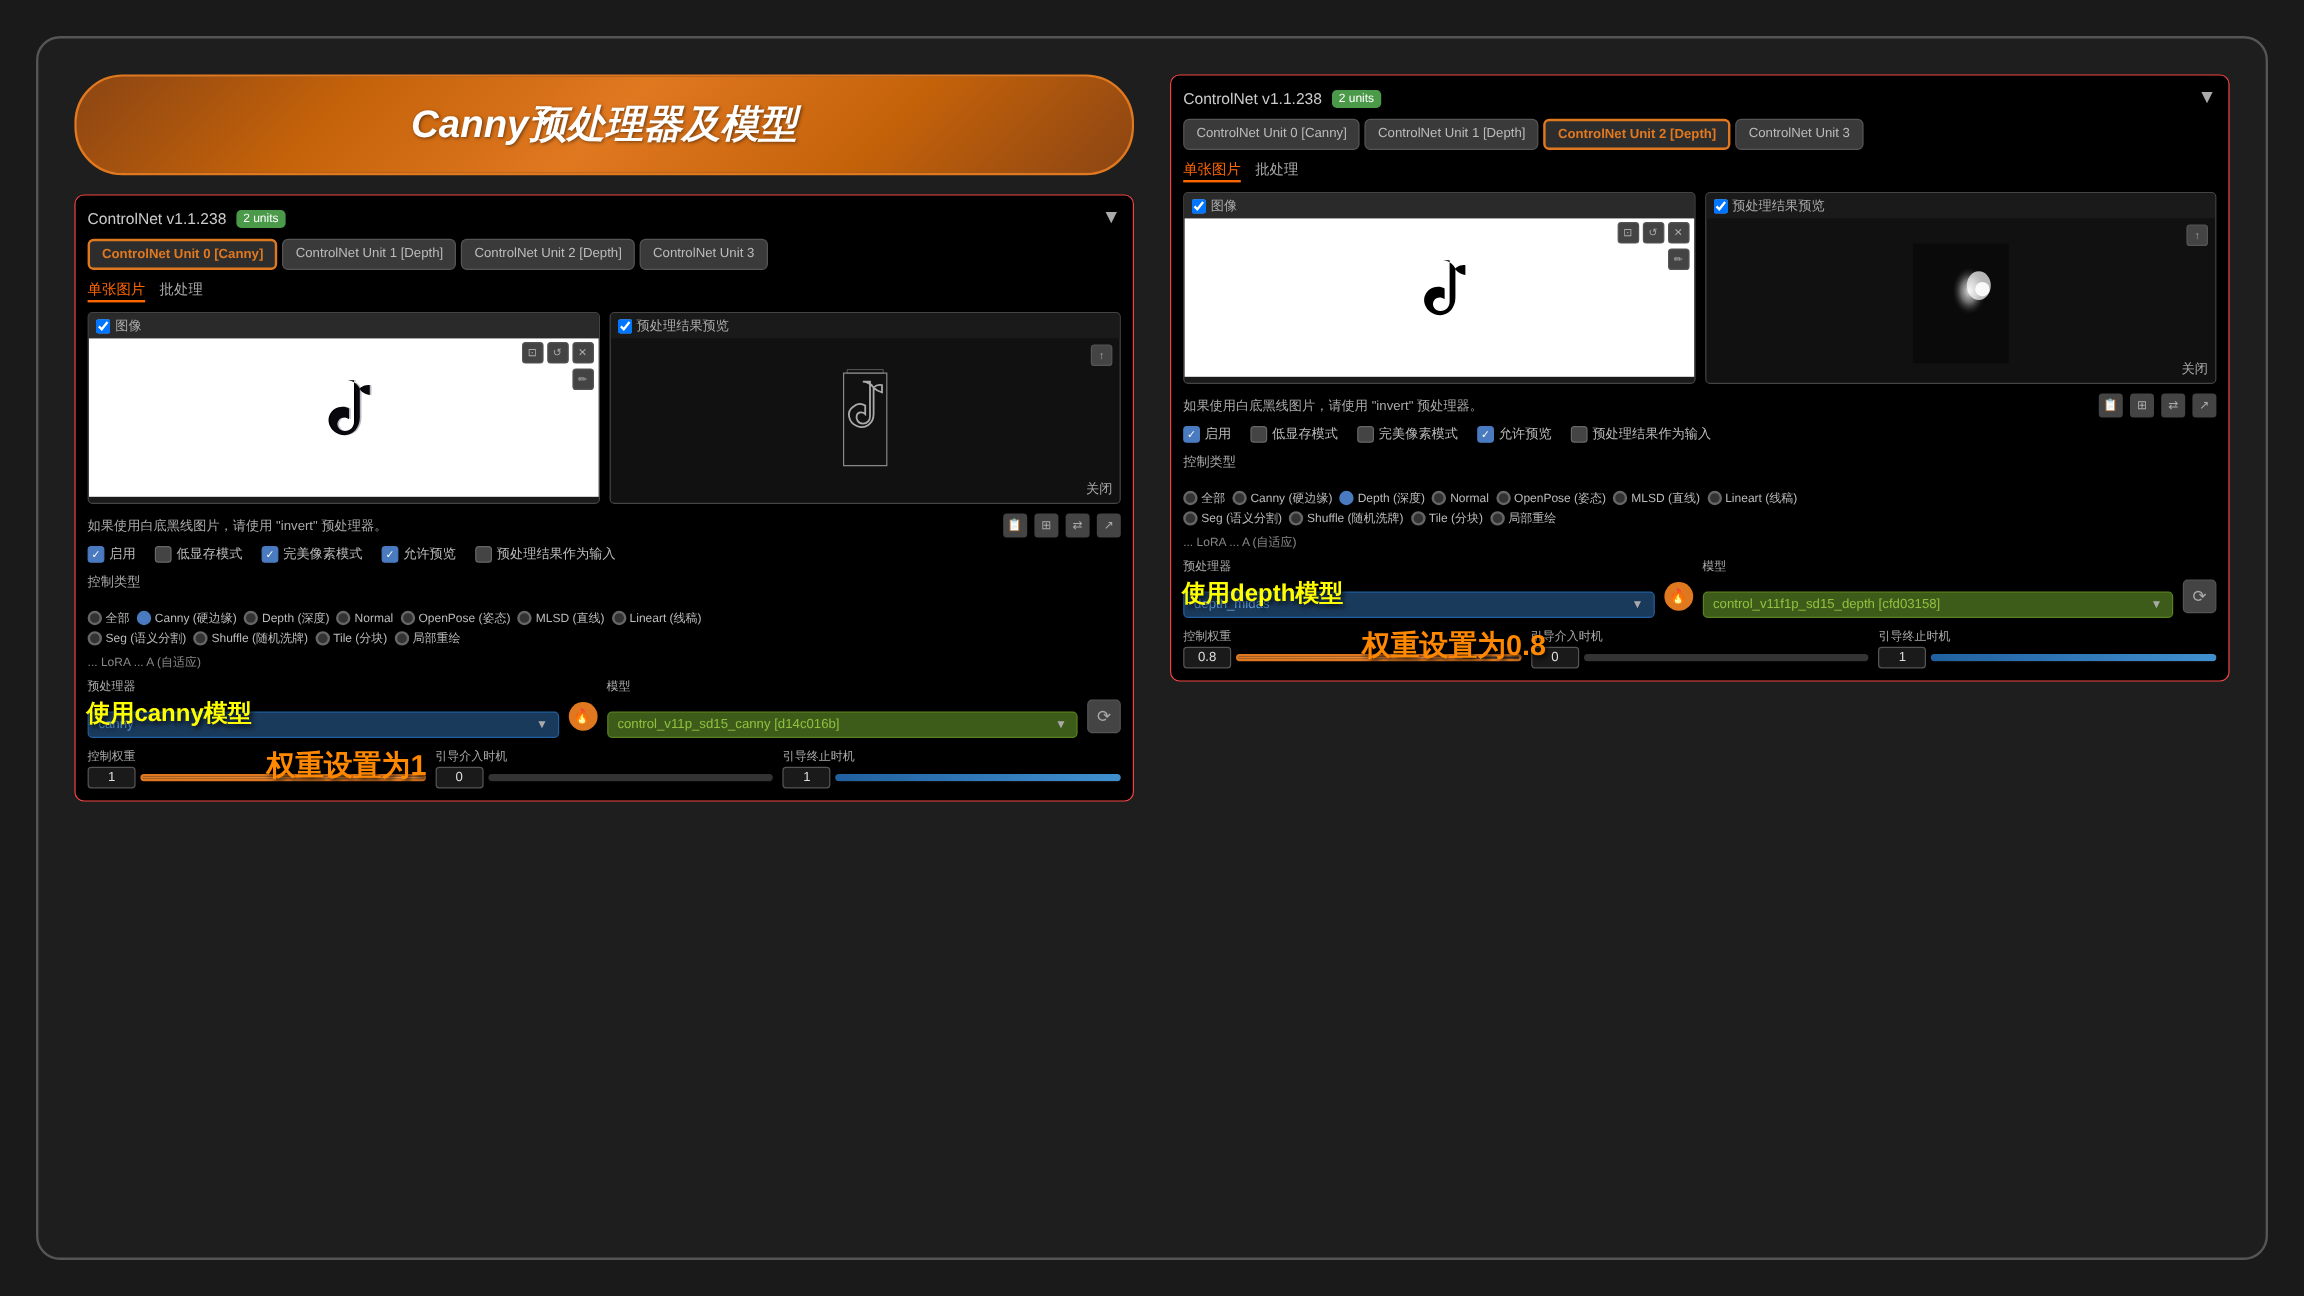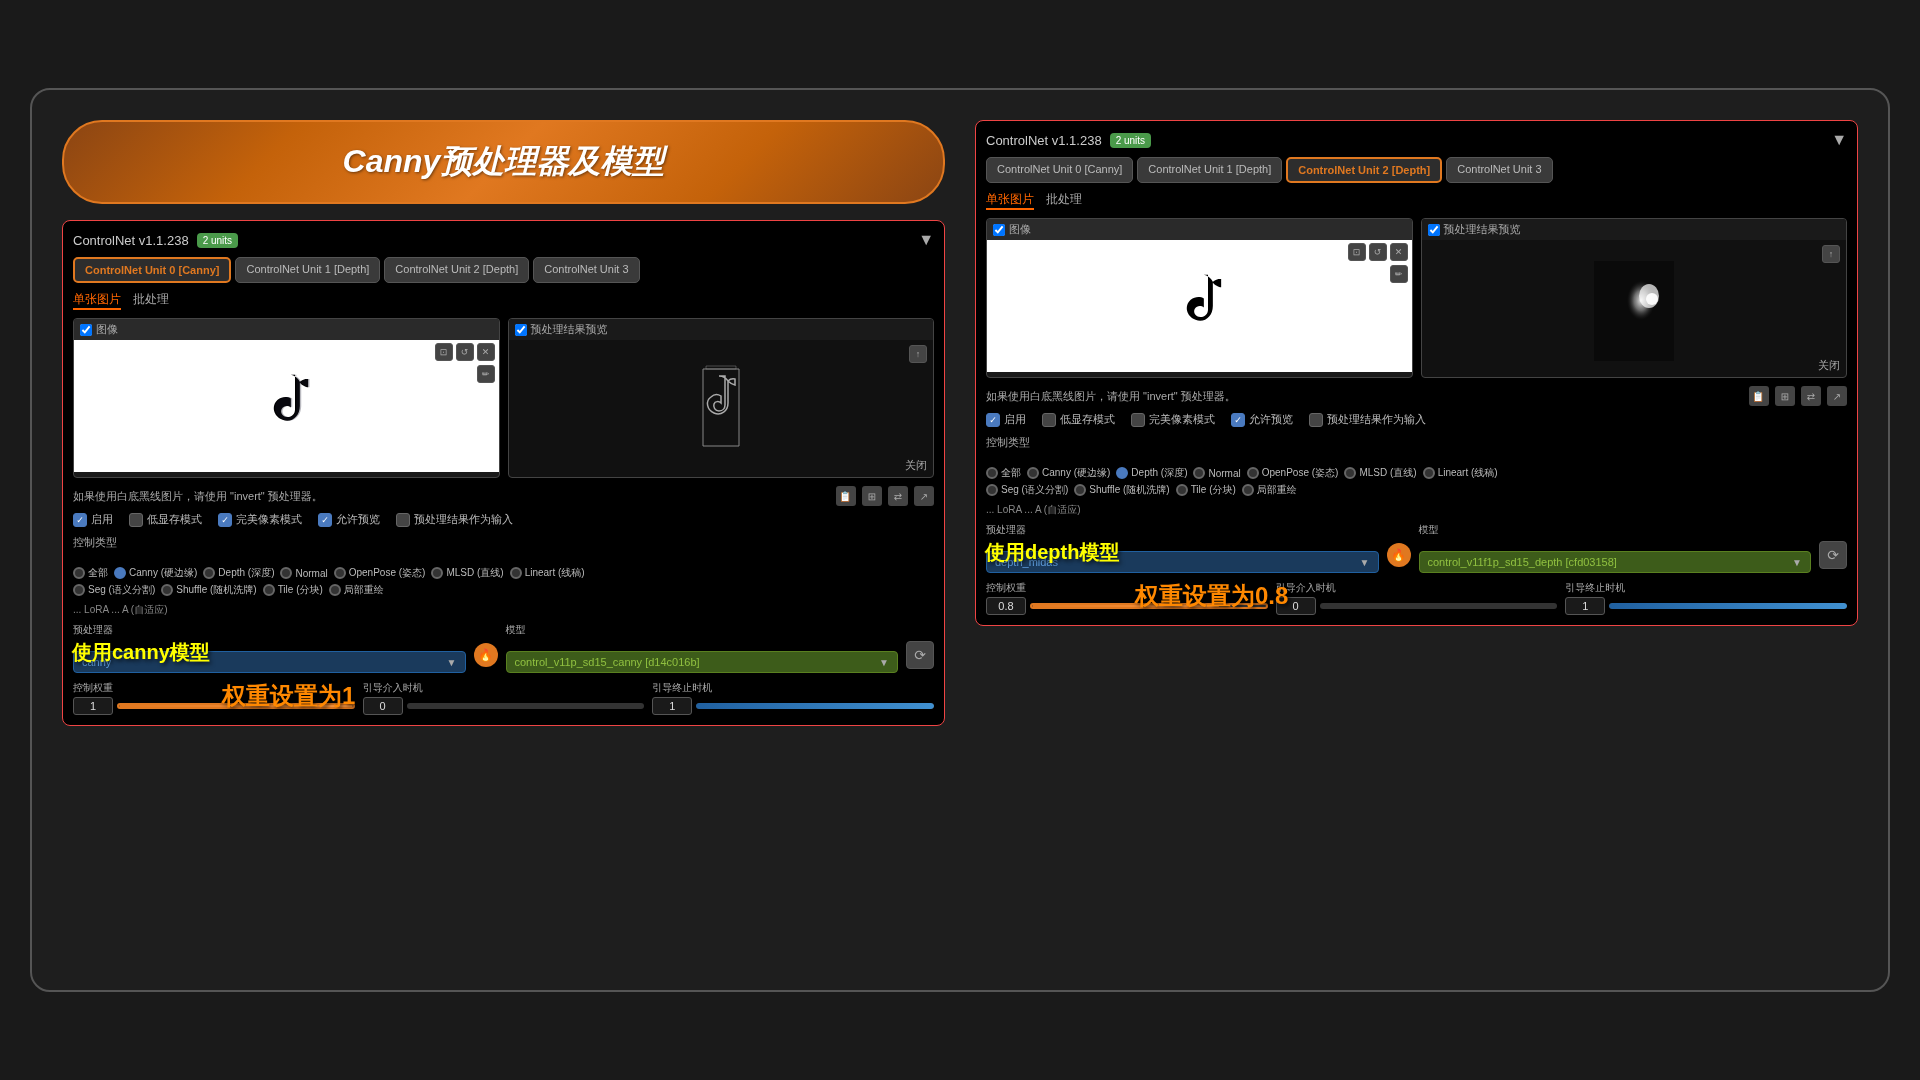--- a/index.html
+++ b/index.html
@@ -8,21 +8,21 @@
       width: 1920px;
       height: 1080px;
       overflow: hidden;
       font-family: 'Microsoft YaHei', 'SimHei', Arial, sans-serif;
       display: flex;
       align-items: center;
       justify-content: center;
     }
     .outer-container {
       width: 1860px;
-      height: 904px;
+      height: 1020px;
       border: 2px solid #555;
       border-radius: 20px;
       background: #1e1e1e;
       display: flex;
       gap: 30px;
       padding: 30px;
       align-items: flex-start;
     }
     .panel {
       flex: 1;

